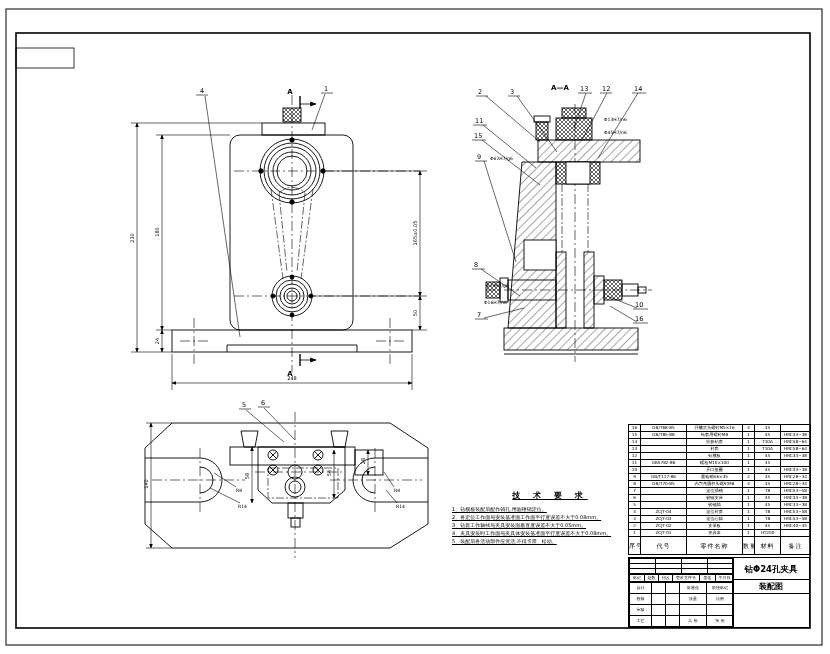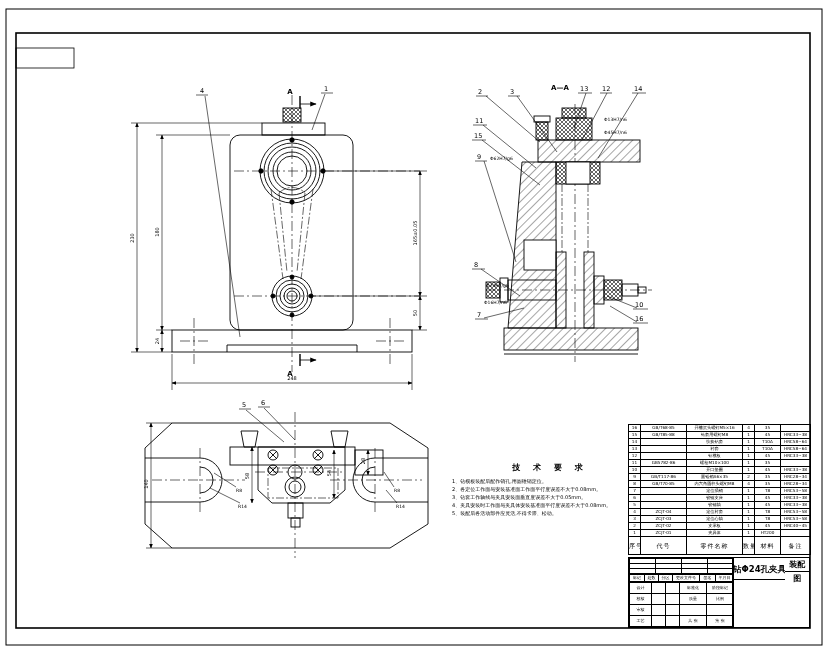--- a/index.html
+++ b/index.html
@@ -6,31 +6,31 @@
   body{width:830px;height:654px;position:relative;font-family:"DejaVu Sans",sans-serif;overflow:hidden;}
   *{box-sizing:border-box;}
   #sheet{position:absolute;left:0;top:0;width:830px;height:654px;background:#fff;}
   svg{position:absolute;left:0;top:0;}
   svg text{fill:#000;font-family:"DejaVu Sans",sans-serif;}
   .dim{font-size:5px;}
   .dimS{font-size:4.5px;}
   .bal{font-size:6.5px;}
   .sec{font-size:7px;font-weight:bold;}
   #banner{position:absolute;left:26px;top:36px;font-size:34px;font-weight:bold;letter-spacing:3px;font-family:"DejaVu Serif",serif;white-space:nowrap;}
-  #tech{position:absolute;left:452px;top:462px;width:196px;}
+  #tech{position:absolute;left:452px;top:490px;width:196px;text-decoration:underline;}
   #tech .ttl{font-size:8px;font-weight:bold;letter-spacing:5px;text-align:center;margin-bottom:4px;}
   #tech .tline{font-size:5px;line-height:1.6;white-space:nowrap;}
   #bom{position:absolute;left:628px;top:424px;width:182px;}
   #bom table{border-collapse:collapse;table-layout:fixed;width:182px;}
   #bom td{border:1px solid #000;padding:0;font-size:4.2px;line-height:1;height:7px;text-align:center;overflow:hidden;white-space:nowrap;}
   #bom td.hd{height:18px;font-size:6px;letter-spacing:1px;}
   .c0{width:12px}.c1{width:46px}.c2{width:56px}.c3{width:12px}.c4{width:26px}.c5{width:30px}
   #tblock{position:absolute;left:628px;top:557px;width:182px;height:71px;border:1px solid #000;display:flex;}
   #tbl-left{width:104px;border-right:1px solid #000;}
-  #tbl-right{width:78px;display:flex;flex-direction:row;}
+  #tbl-right{width:78px;display:flex;flex-direction:column;}
   .tb{border-collapse:collapse;table-layout:fixed;width:104px;}
   .tb td{border:1px solid #000;padding:0;font-size:4px;line-height:1;text-align:center;overflow:hidden;white-space:nowrap;}
   .prod{height:22px;border-bottom:1px solid #000;font-size:8.5px;font-weight:bold;text-align:center;line-height:22px;white-space:nowrap;overflow:hidden;}
   .doct{height:14px;border-bottom:1px solid #000;font-size:8px;font-weight:bold;text-align:center;line-height:14px;}
   .emptyc{flex:1;}
 </style>
 </head>
 <body>
 
 <div id="sheet">

